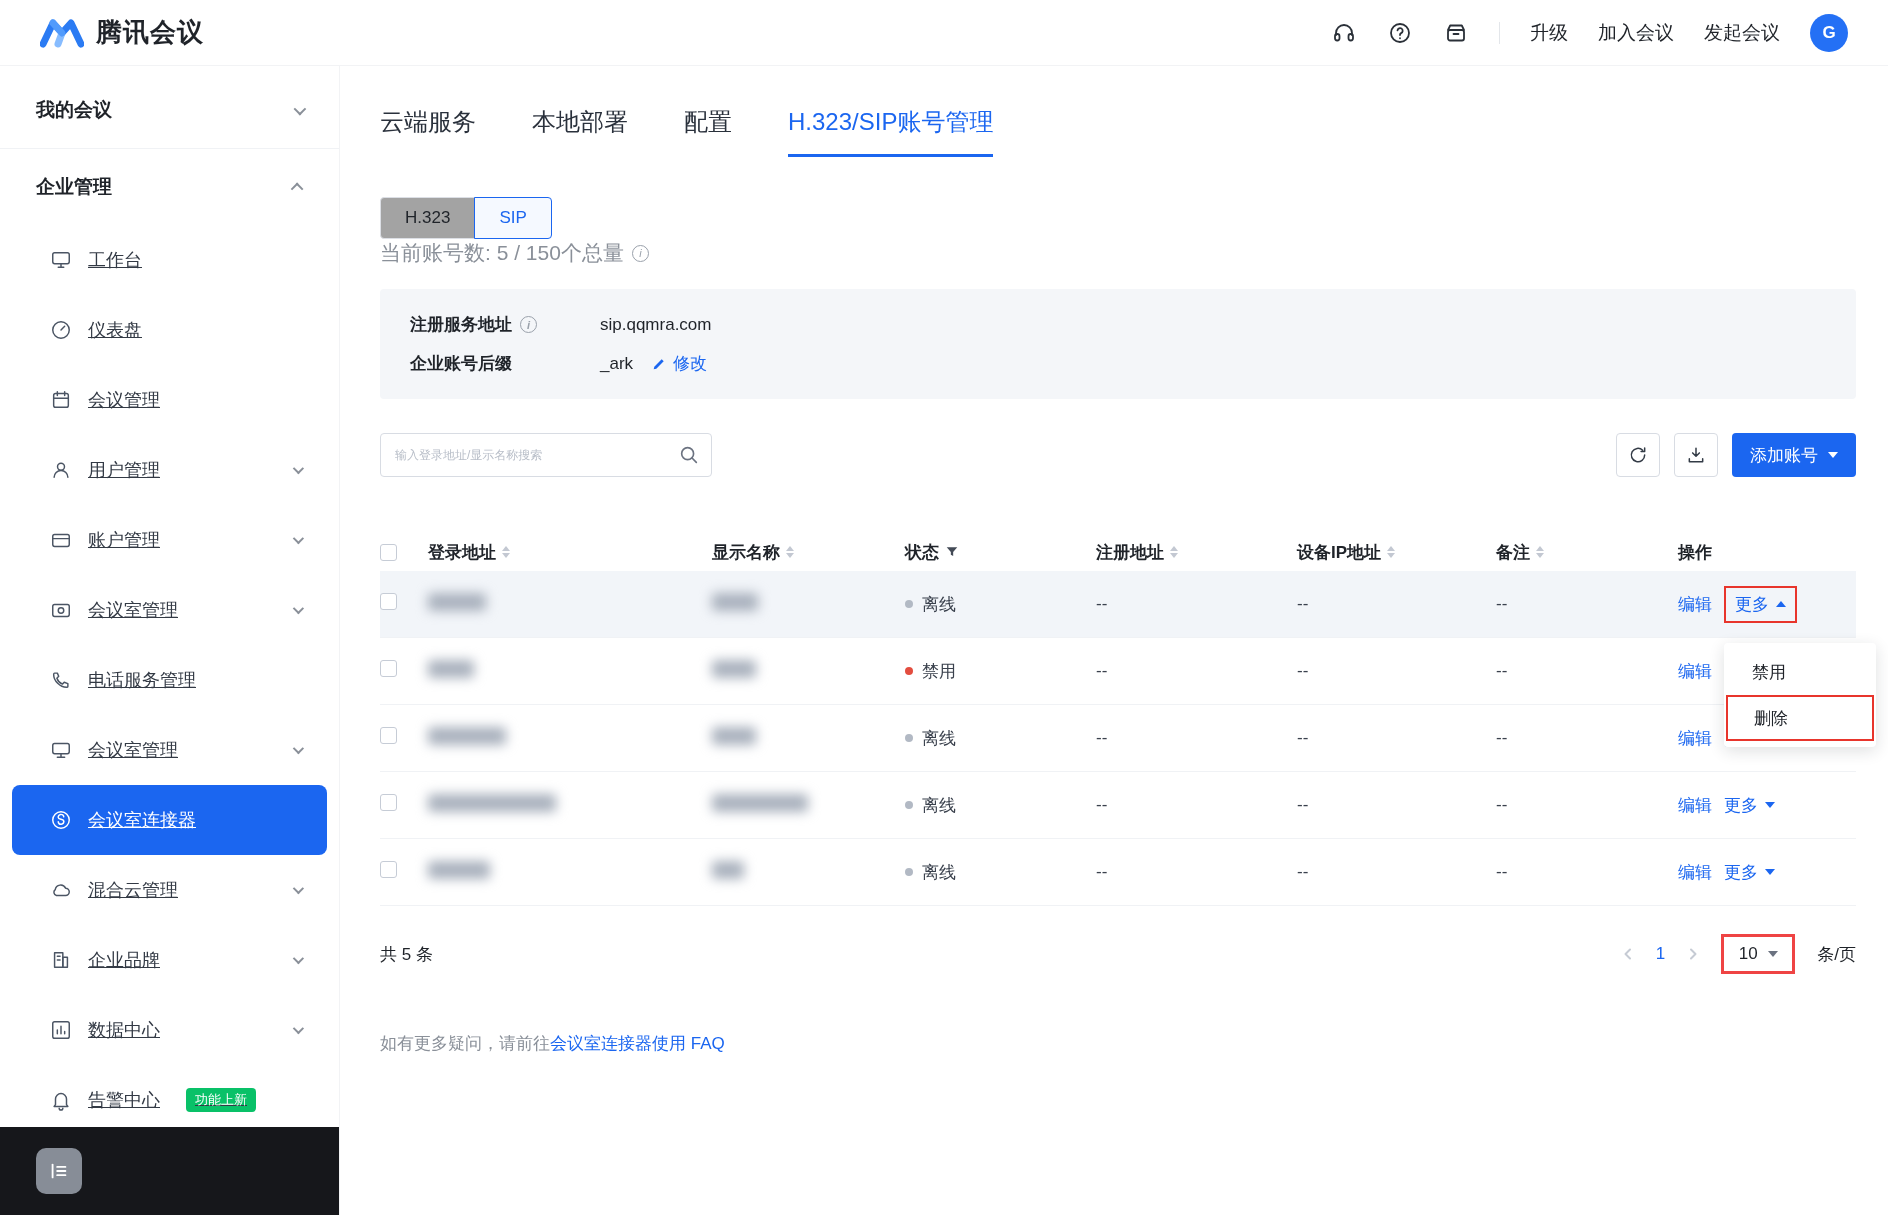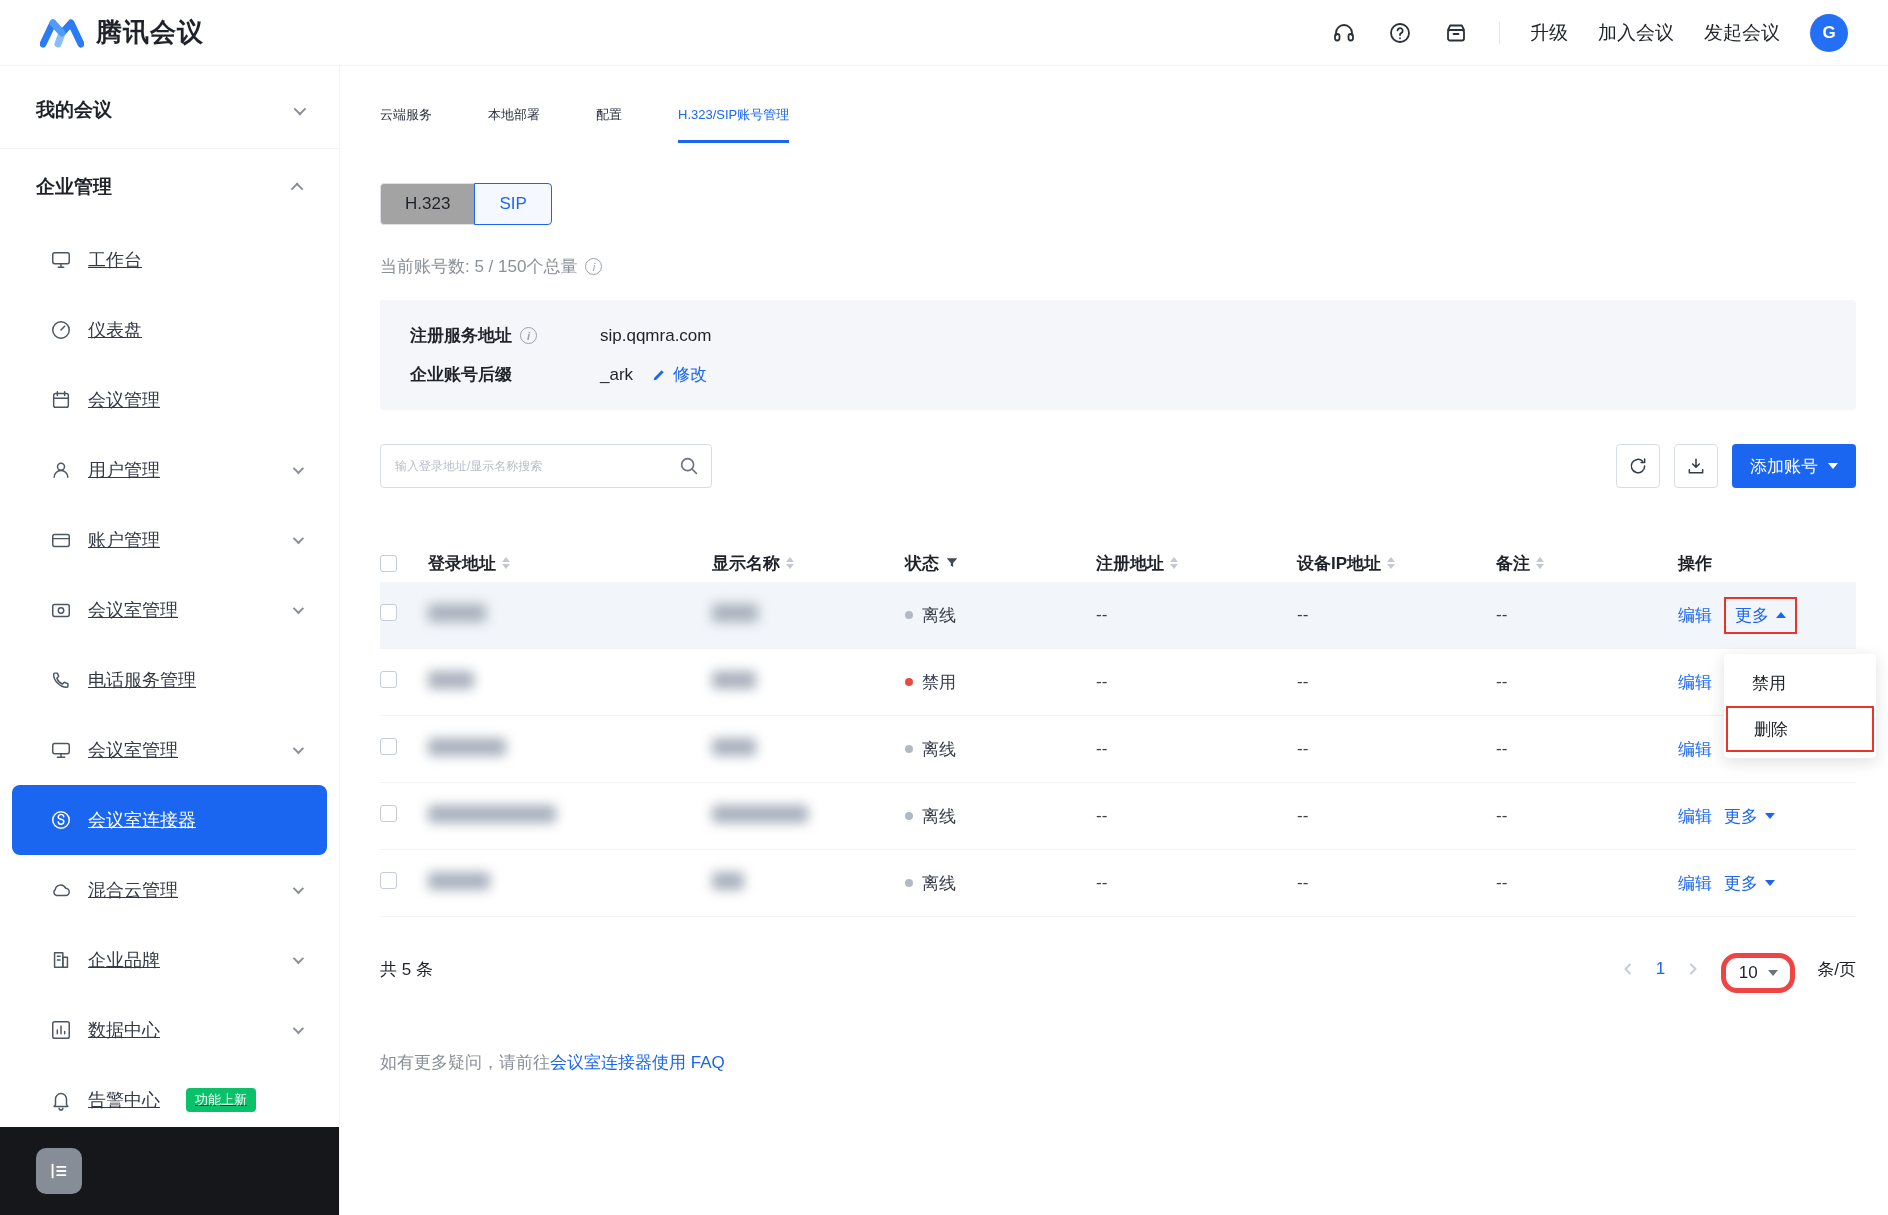--- a/index.html
+++ b/index.html
@@ -35,31 +35,31 @@
   .item.active { background:#1b66f0; color:#fff; }
   .item.active .icon { color:#fff; }
   .badge { background:#09c168; color:#fff; font-size:13px; padding:3px 9px; border-radius:4px; margin-left:10px; white-space:nowrap; }
   .sidebar-footer { position:absolute; left:0; bottom:0; width:100%; height:88px; background:#16171b; display:flex; align-items:center; padding:0 36px; }
   .collapse-btn { width:46px; height:46px; border-radius:10px; background:#878d97; border:none; display:flex; align-items:center; justify-content:center; cursor:pointer; }
   .collapse-btn svg { width:22px; height:22px; stroke:#fff; stroke-width:2; fill:none; stroke-linecap:round; }
 
   
   .main { flex:1; padding:0 32px 0 40px; position:relative; background:#fff; min-width:0; }
 
-  .tabs { margin-top:40px; display:flex; gap:56px; font-size:13px; }
+  .tabs { margin-top:40px; display:flex; gap:56px; font-size:24px; }
   .tab { padding-bottom:16px; color:#2a313c; cursor:pointer; border-bottom:3px solid transparent; }
   .tab.active { color:#1b66f0; border-bottom-color:#1b66f0; font-weight:500; }
 
   .segments { margin-top:40px; display:inline-flex; }
   .seg { height:42px; padding:0 24px; display:inline-flex; align-items:center; font-size:17px; border:1px solid #dcdfe5; background:#a3a3a3; color:#1f2329; cursor:pointer; }
   .seg:first-child { border-radius:4px 0 0 4px; }
   .seg:last-child { border-radius:0 4px 4px 0; margin-left:-1px; }
   .seg.active { border-color:#1b66f0; color:#1b66f0; background:#f5f9ff; z-index:1; position:relative; }
 
-  .summary { margin-top:30px; display:flex; align-items:center; gap:8px; color:#8a9099; font-size:17px; }
+  .summary { display:flex; align-items:center; gap:8px; color:#8a9099; font-size:21px; }
   .info-dot { width:17px; height:17px; border:1.3px solid #9aa1ab; border-radius:50%; color:#9aa1ab; font-size:11px; display:inline-flex; align-items:center; justify-content:center; font-style:italic; }
   .info-dot::after { content:"i"; }
 
   .info-panel { margin-top:22px; background:#f4f6f9; border-radius:4px; padding:24px 30px; display:flex; flex-direction:column; gap:16px; }
   .info-row { display:flex; align-items:center; font-size:17px; }
   .info-label { display:flex; align-items:center; gap:8px; width:190px; font-weight:700; color:#1f2329; }
   .info-value { color:#1f2329; }
   .edit-wrap { display:inline-flex; align-items:center; gap:6px; margin-left:18px; color:#1b66f0; cursor:pointer; }
   .edit-wrap svg { width:16px; height:16px; fill:#1b66f0; }
   .link { color:#1b66f0; cursor:pointer; text-decoration:none; }
@@ -103,21 +103,21 @@
   .menu { position:absolute; top:134px; right:-20px; width:152px; background:#fff; border-radius:4px; box-shadow:0 4px 16px rgba(31,35,41,.14); padding:6px 0; z-index:10; }
   .menu-item { height:46px; display:flex; align-items:center; padding:0 28px; font-size:17px; color:#1f2329; cursor:pointer; background:#fff; }
   .menu-item.annotated-red { border:2px solid #e8352c; margin:0 2px; padding:0 26px; }
 
   
   .pagination { margin-top:28px; display:flex; align-items:center; justify-content:space-between; font-size:17px; }
   .pager { display:flex; align-items:center; gap:22px; }
   .page-arrow { width:12px; height:12px; display:inline-flex; cursor:default; }
   .page-arrow svg { width:12px; height:12px; stroke:#c6cbd4; stroke-width:2; fill:none; stroke-linecap:round; stroke-linejoin:round; }
   .page-num { color:#1b66f0; cursor:pointer; }
-  .page-size { height:40px; min-width:74px; border:5px solid #ef4444; border-radius:16px; display:inline-flex; align-items:center; justify-content:center; gap:10px; padding:0 12px; cursor:pointer; color:#1f2329;margin-top:8px; }
+  .page-size { height:40px; min-width:74px; border:3px solid #ef4444; border-radius:0; display:inline-flex; align-items:center; justify-content:center; gap:10px; padding:0 12px; cursor:pointer; color:#1f2329; }
   .page-size .caret-down { border-top-color:#6b7280; }
   .faq { margin-top:58px; font-size:17px; color:#8a9099; }
 </style>
 </head>
 <body>
 
 <div class="app">
 
   <header class="topbar">
     <div class="brand">

